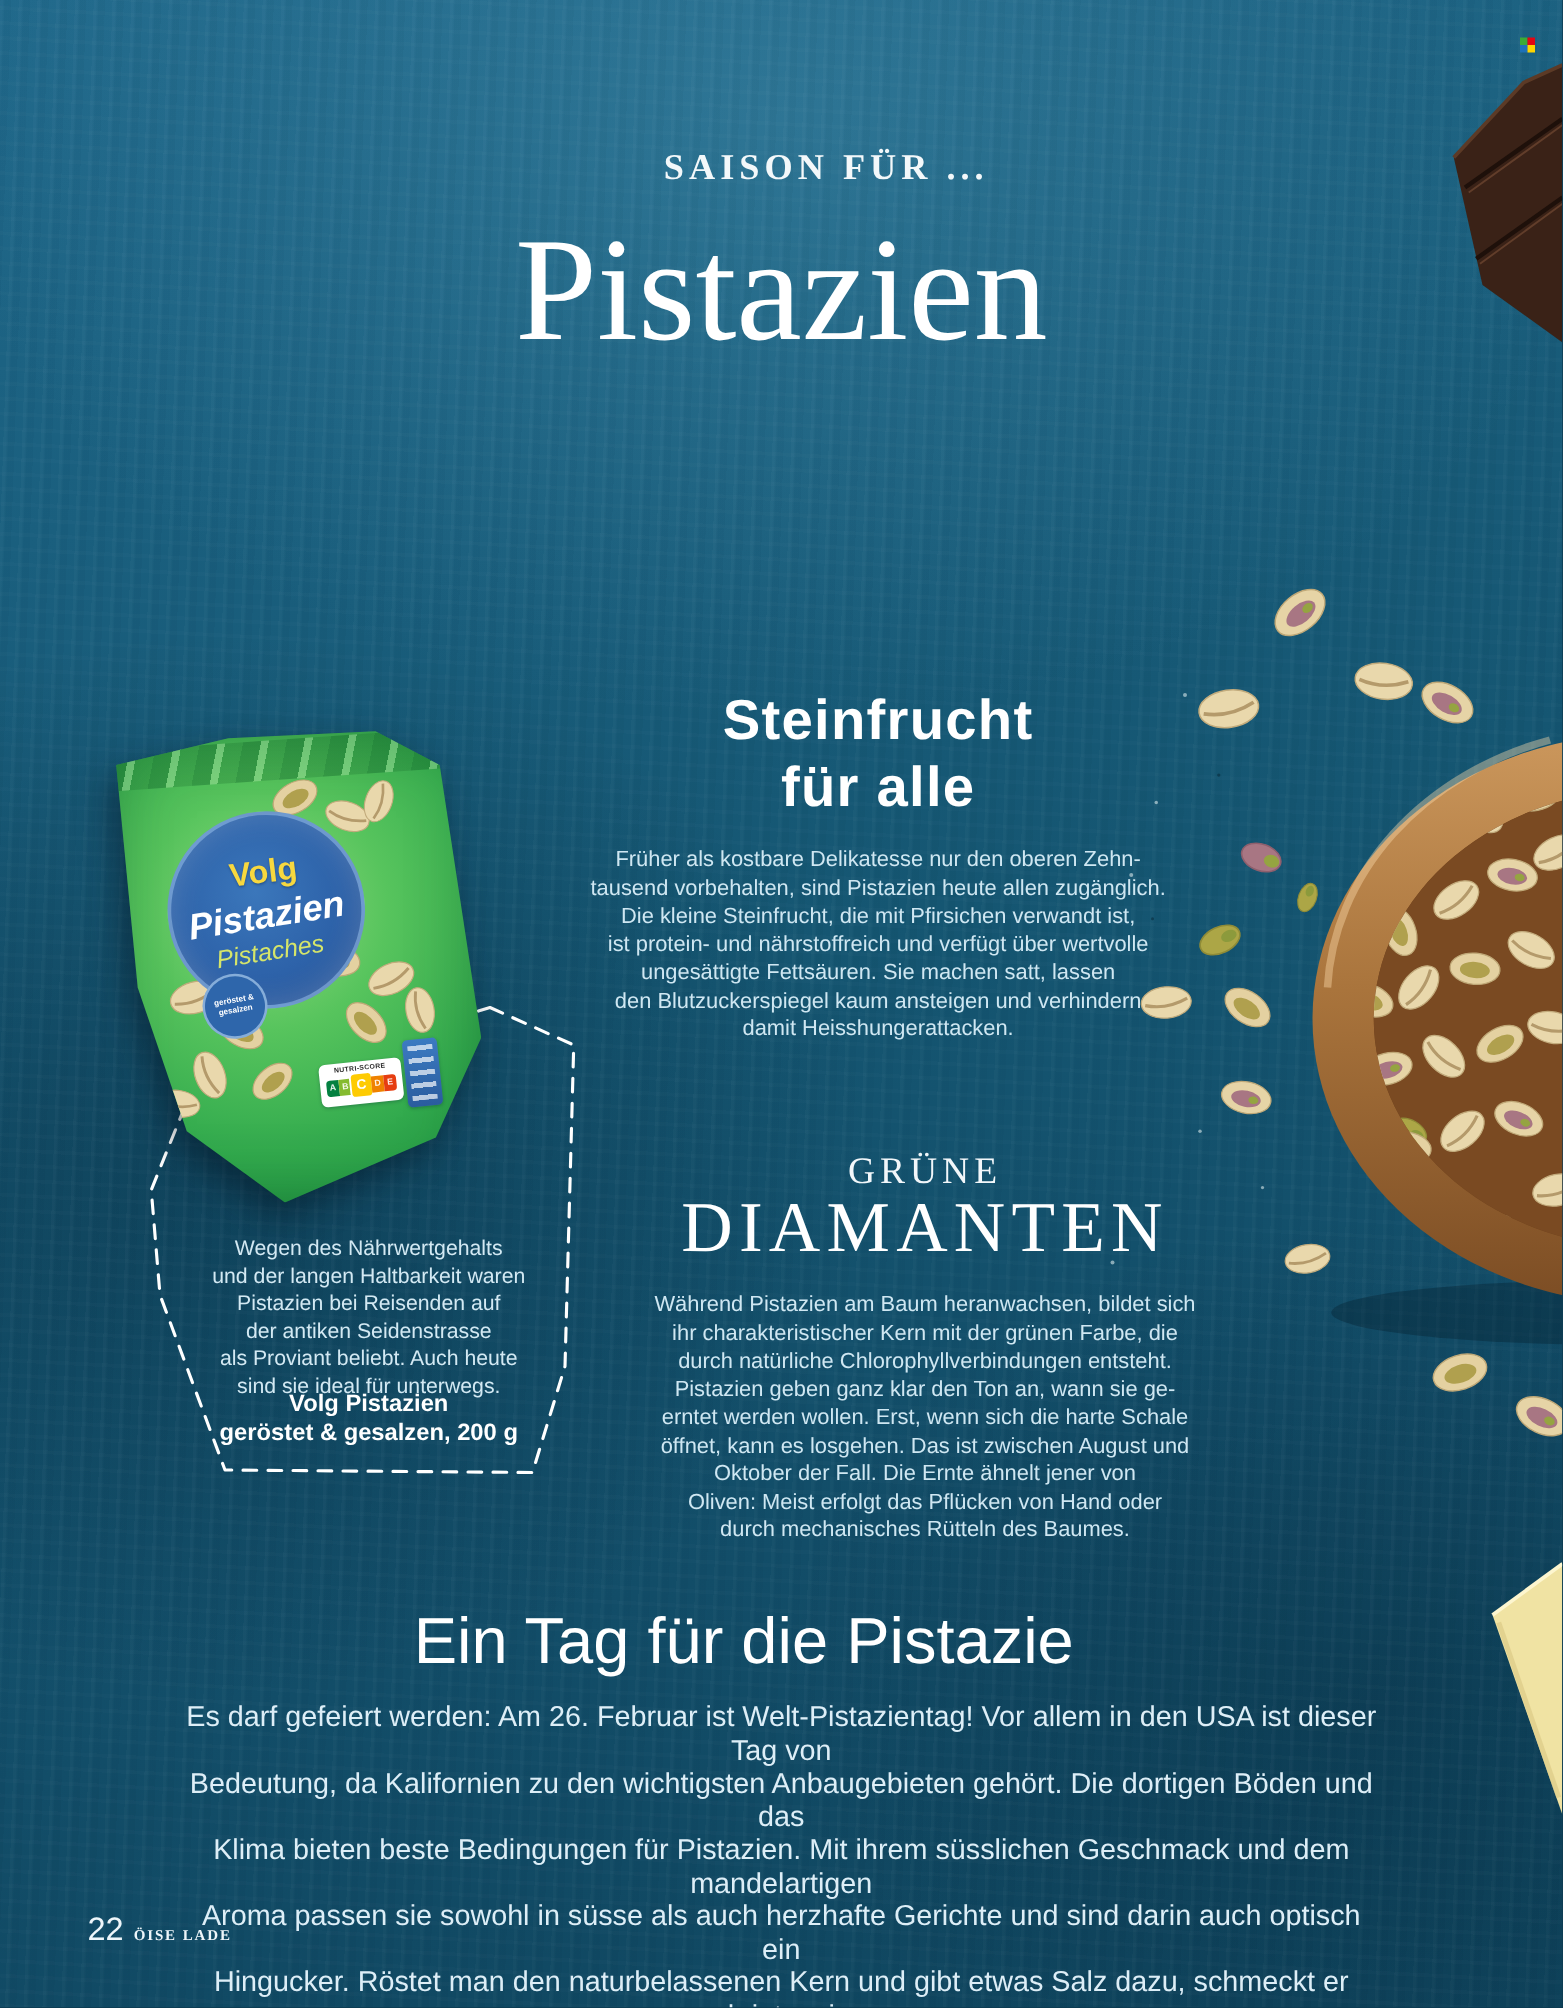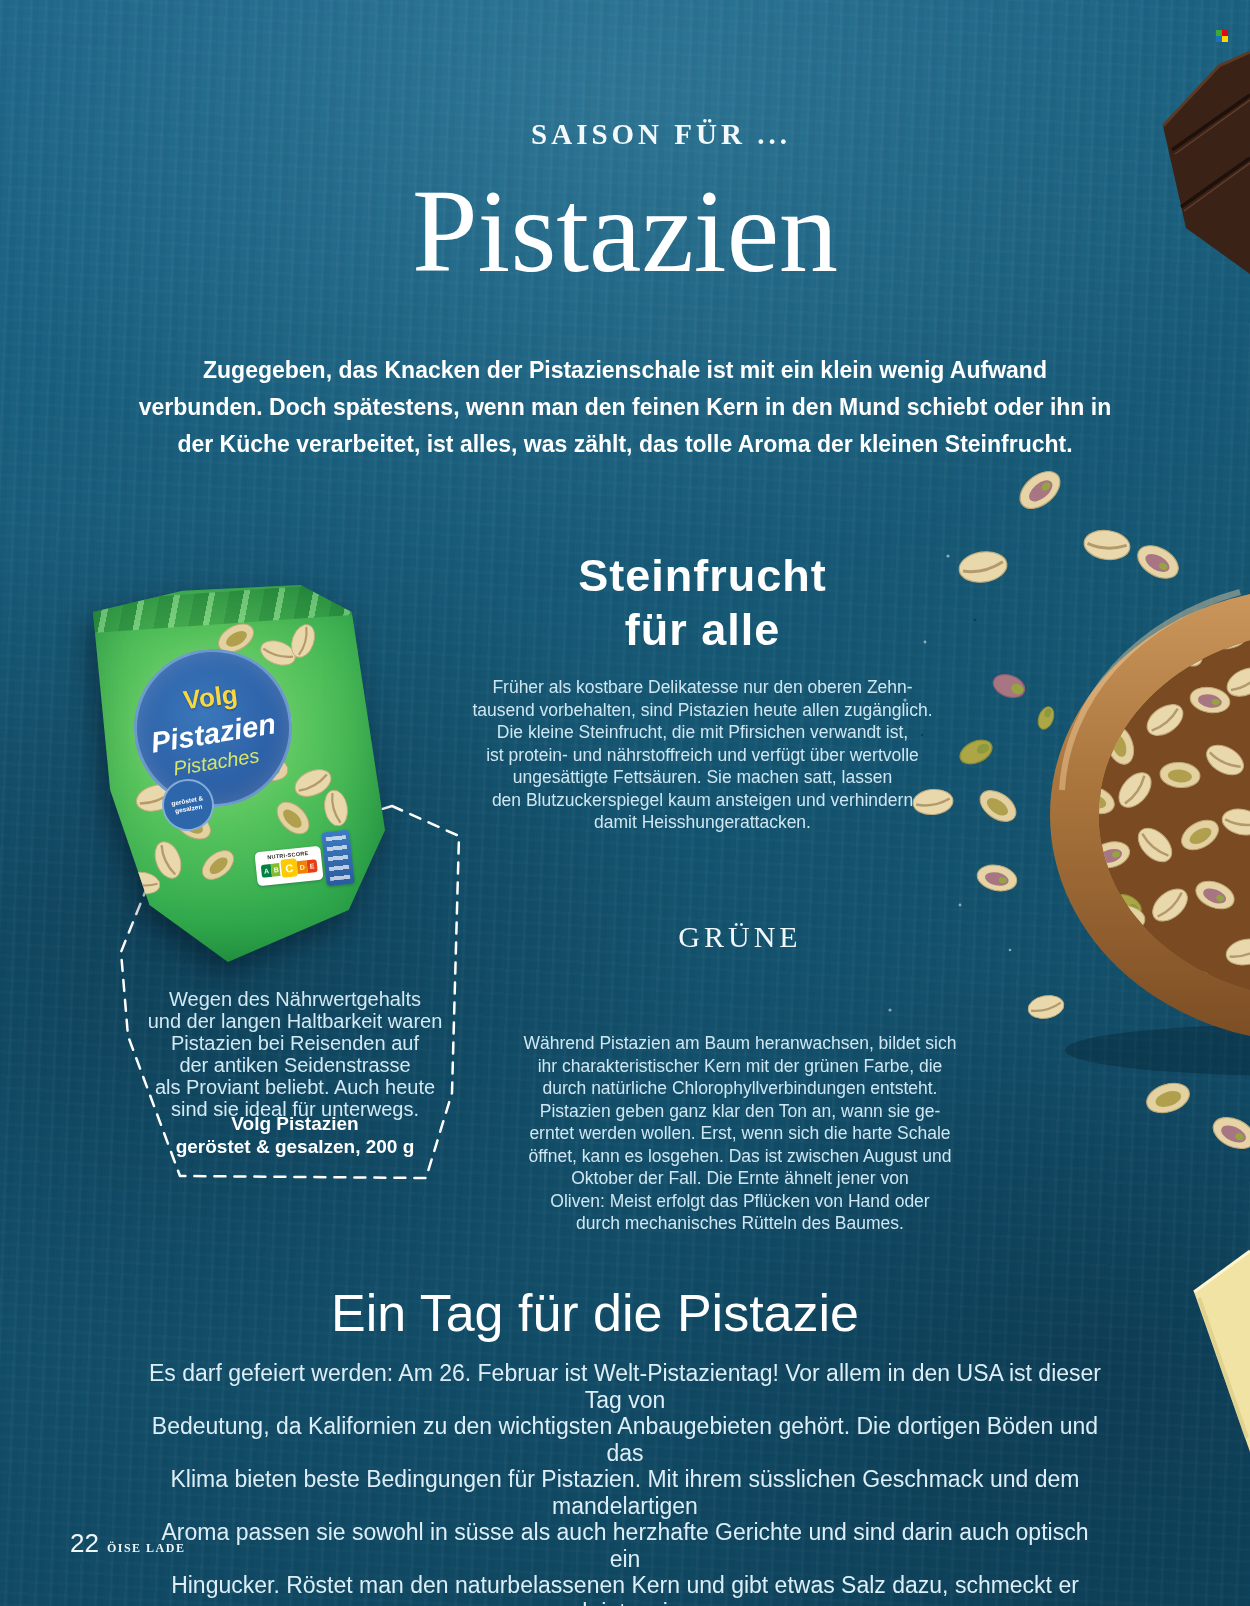--- a/index.html
+++ b/index.html
@@ -21,21 +21,21 @@
   .kicker{font-family:"Liberation Serif",serif;font-weight:700;font-size:29px;letter-spacing:4px;color:#f3f8fa;}
   .title{font-family:"Liberation Serif",serif;font-weight:400;font-size:118px;line-height:120px;color:#ffffff;}
   .intro{font-size:23px;line-height:37px;font-weight:700;color:#ffffff;}
   .h-round{font-size:45px;line-height:54px;font-weight:700;letter-spacing:1px;color:#ffffff;}
   .body-blue{font-size:17.5px;line-height:22.5px;color:#cfe7f2;}
   .serif-kicker{font-family:"Liberation Serif",serif;font-size:30px;letter-spacing:4px;color:#f2f7fa;}
   .serif-big{font-family:"Liberation Serif",serif;font-size:57px;letter-spacing:5px;color:#ffffff;}
   .tag-h{font-size:52px;font-weight:400;color:#ffffff;}
   .tag-body{font-size:23px;line-height:26.5px;color:#ddeef7;}
   .einp-h{font-size:27px;font-weight:700;color:#ffffff;}
-  .einp-body{font-size:20px;line-height:22px;color:#d3e9f3;}
+  .einp-body{font-size:17px;line-height:22px;color:#d3e9f3;}
   .einp-prod{font-size:19px;line-height:23px;font-weight:700;color:#ffffff;}
   .footer{display:flex;align-items:baseline;gap:8px;color:#eef6fa;}
   .page-num{font-size:26px;}
   .mag-title{font-size:12px;font-weight:700;letter-spacing:1.5px;font-family:Liberation Serif, serif;}
   
   svg.photo{position:absolute;inset:0;z-index:1;pointer-events:none;}
   
   .regmark{position:absolute;left:1216px;top:30px;width:12px;height:12px;z-index:2;
     display:grid;grid-template-columns:6px 6px;grid-template-rows:6px 6px;}
   
@@ -192,35 +192,33 @@
 
   <div class="regmark">
     <span style="background:#3aaa35"></span>
     <span style="background:#e30613"></span>
     <span style="background:#1d71b8"></span>
     <span style="background:#ffd500"></span>
   </div>
 
   <div class="abs ctr kicker z2" style="left:0;top:118px;width:1250px;padding-left:36px;">SAISON FÜR ...</div>
   <div class="abs ctr title z2" style="left:0;top:172px;width:1250px;">Pistazien</div>
-  <div class="abs ctr intro pre z2" style="left:115px;top:352px;width:1020px;">Zugegeben, das Knacken der Pistazienschale ist mit ein klein wenig Aufwand
-verbunden. Doch spätestens, wenn man den feinen Kern in den Mund schiebt oder ihn in
-der Küche verarbeitet, ist alles, was zählt, das tolle Aroma der kleinen Steinfrucht.</div>
 
   <div class="abs ctr body-blue pre z2" style="left:425px;top:676px;width:555px;">Früher als kostbare Delikatesse nur den oberen Zehn-
 tausend vorbehalten, sind Pistazien heute allen zugänglich.
 Die kleine Steinfrucht, die mit Pfirsichen verwandt ist,
 ist protein- und nährstoffreich und verfügt über wertvolle
 ungesättigte Fettsäuren. Sie machen satt, lassen
 den Blutzuckerspiegel kaum ansteigen und verhindern
 damit Heisshungerattacken.</div>
   <div class="abs ctr h-round pre z2" style="left:425px;top:549px;width:555px;">Steinfrucht
 für alle</div>
 
   <div class="abs ctr serif-kicker z2" style="left:460px;top:920px;width:560px;">GRÜNE</div>
+  <div class="abs ctr serif-big z2" style="left:460px;top:950px;width:560px;">DIAMANTEN</div>
   <div class="abs ctr body-blue pre z2" style="left:460px;top:1032px;width:560px;">Während Pistazien am Baum heranwachsen, bildet sich
 ihr charakteristischer Kern mit der grünen Farbe, die
 durch natürliche Chlorophyllverbindungen entsteht.
 Pistazien geben ganz klar den Ton an, wann sie ge-
 erntet werden wollen. Erst, wenn sich die harte Schale
 öffnet, kann es losgehen. Das ist zwischen August und
 Oktober der Fall. Die Ernte ähnelt jener von
 Oliven: Meist erfolgt das Pflücken von Hand oder
 durch mechanisches Rütteln des Baumes.</div>
 

